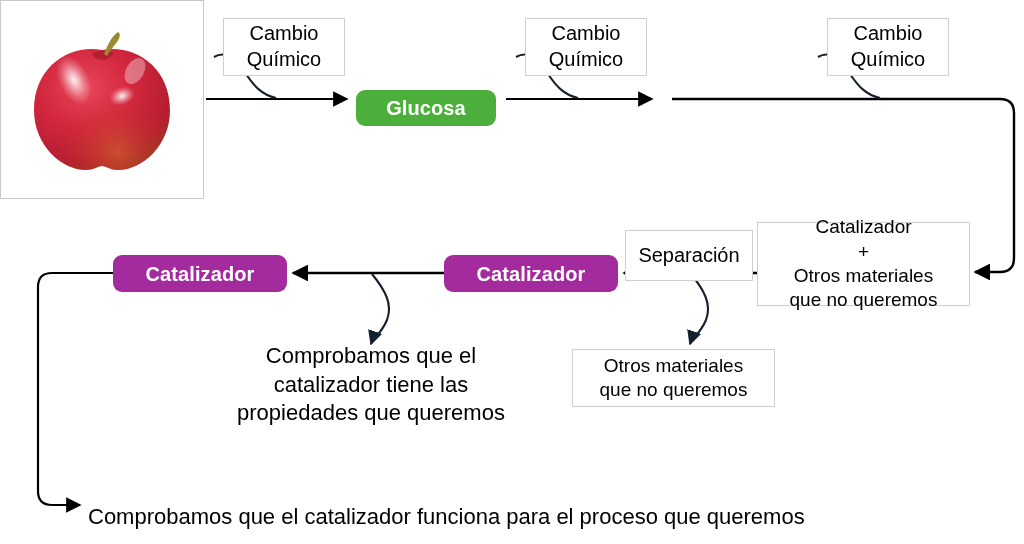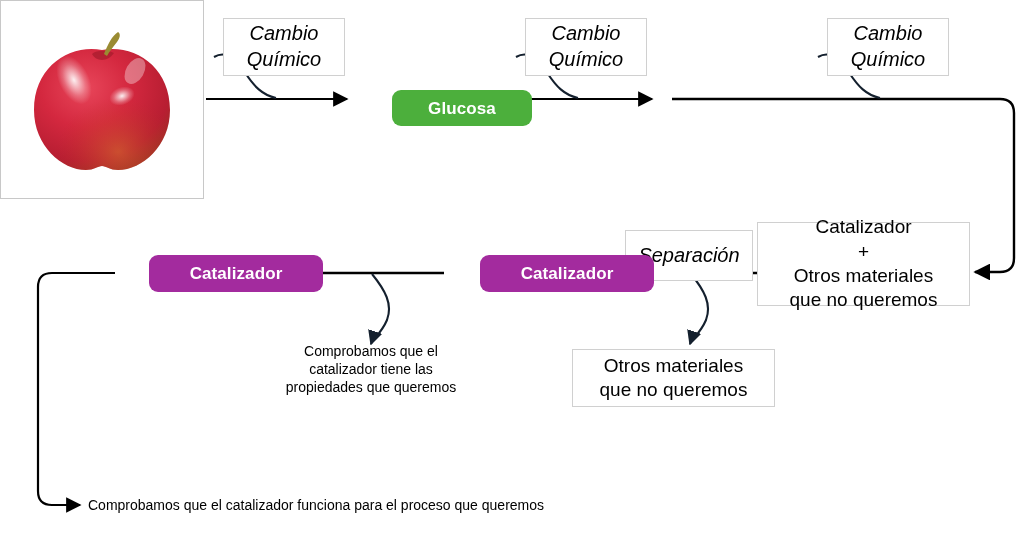--- a/index.html
+++ b/index.html
@@ -48,58 +48,56 @@
     height: 150px;
   }
 
   
   .pill {
     position: absolute;
     box-sizing: border-box;
     border-radius: 9px;
     color: #ffffff;
     font-weight: bold;
-    font-size: 17px;
+    font-size: 20px;
     letter-spacing: 0.1px;
     display: flex;
     align-items: center;
     justify-content: center;
     text-align: center;
     line-height: 1;
-    margin-left: 36px;
   }
   .pill-green { background: #4CAF3C; }
   .pill-purple { background: #A32B9E; }
 
   
   .note {
     position: absolute;
     box-sizing: border-box;
     background: #ffffff;
     border: 1px solid #d0d0d0;
     display: flex;
     align-items: center;
     justify-content: center;
     text-align: center;
     color: #000000;
     font-size: 19px;
     line-height: 1.28;
     white-space: pre-line;
   }
   .note-italic {
-    font-style: italic;
     font-size: 20px;
   }
 
   
   .caption {
     position: absolute;
     color: #000000;
     text-align: center;
-    font-size: 14px;
+    font-size: 22px;
     line-height: 1.3;
     white-space: pre-line;
   }
   .caption-left {
     text-align: left;
     white-space: nowrap;
   }
 </style>
 </head>
 <body>
@@ -192,15 +190,15 @@
 Otros materiales
 que no queremos</div>
 
   <div class="note" style="left:572px; top:349px; width:203px; height:58px;">Otros materiales
 que no queremos</div>
 
   <div class="caption" style="left:226px; top:342px; width:290px;">Comprobamos que el
 catalizador tiene las
 propiedades que queremos</div>
 
-  <div class="caption caption-left" style="left:88px; top:505px; transform:translateY(-50%);">Comprobamos que el catalizador funciona para el proceso que queremos</div>
+  <div class="caption caption-left" style="left:88px; top:517px; transform:translateY(-50%);">Comprobamos que el catalizador funciona para el proceso que queremos</div>
 
 </div>
 
 </body></html>

